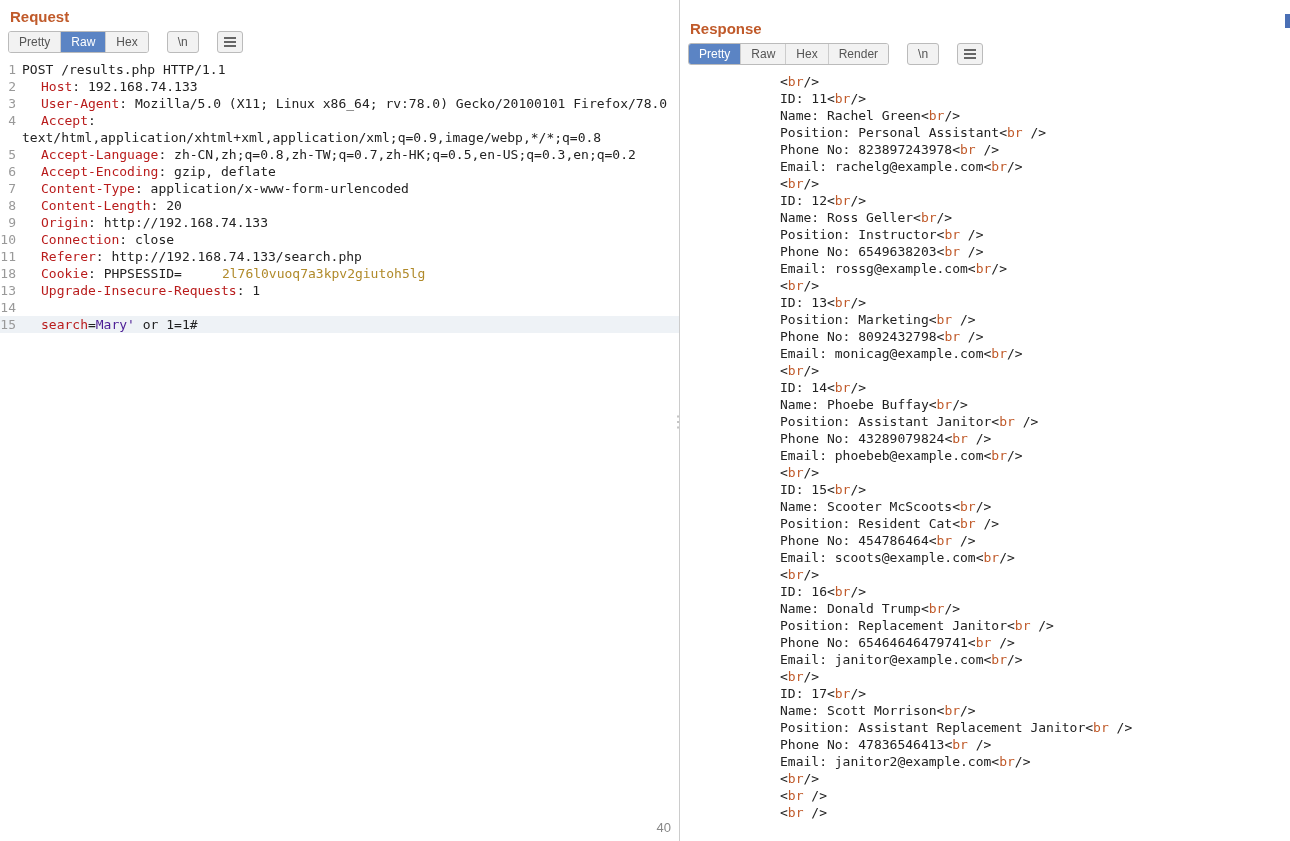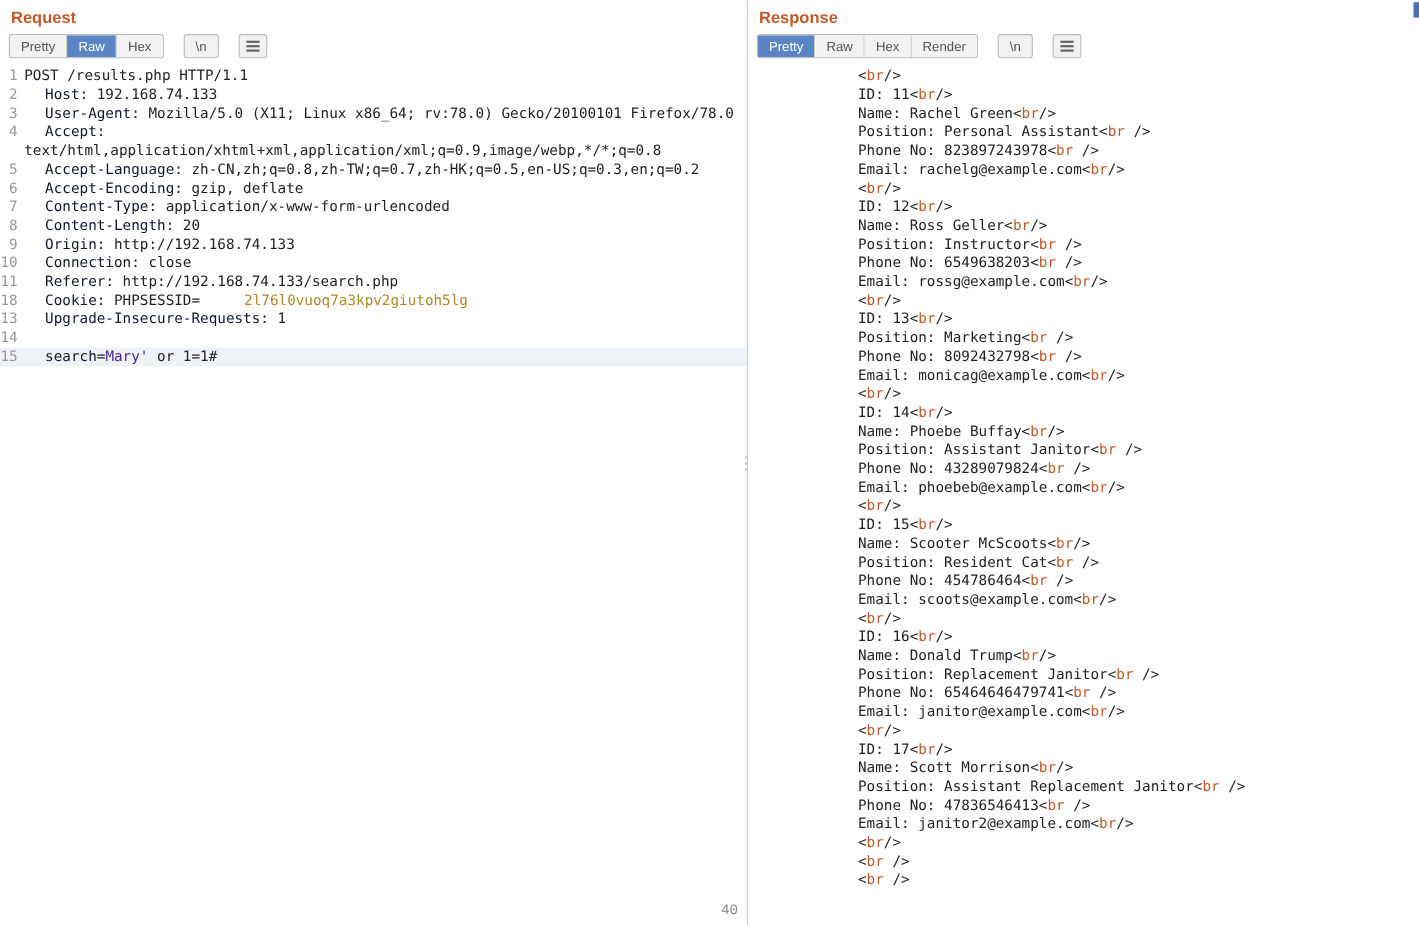--- a/index.html
+++ b/index.html
@@ -15,21 +15,21 @@
   .split {
     display: flex;
     width: 100%; height: 100%;
   }
   .pane {
     display: flex;
     flex-direction: column;
     position: relative;
   }
   .pane-left { width: 680px; border-right: 1px solid #ccc; }
-  .pane-right { flex: 1; }
+  .pane-right { flex: 1; margin-top: 12px; }
   .pane-title {
     font-size: 15px;
     font-weight: 600;
     padding: 8px 10px 6px 10px;
   }
   .pane-left .pane-title { color: #c05a2a; }
   .pane-right .pane-title { color: #c05a2a; }
   .toolbar {
     display: flex;
     align-items: center;
@@ -106,21 +106,21 @@
     color: #999;
     padding-right: 6px;
     flex-shrink: 0;
     user-select: none;
     font-size: 13px;
   }
   .lc {
     flex: 1;
     padding-right: 8px;
   }
-  .tok-header { color: #0f172a; padding-left: 19px; }
+  .tok-header { color: #b91c1c; padding-left: 19px; }
   .tok-punc { color: #222; }
   .tok-plain { color: #222; }
   .tok-cookie { color: #b08a2a; margin-left: 40px; }
   .tok-br { color: #c05a2a; }
   .tok-val { color: #4c1d95; }
   .line-highlight { background: #eef2f6; }
   .indent { padding-left: 100px; display:block; }
   .right-marker {
     position: absolute;
     top: 2px; right: 0;
@@ -134,21 +134,21 @@
     color: #bbb;
     font-size: 16px;
     cursor: col-resize;
     user-select: none;
   }
   .length-badge {
     position: absolute;
     right: 8px; bottom: 6px;
     color: #888;
     font-size: 13px;
-    font-family: Liberation Mono, monospace;
+    font-family: Liberation Sans, sans-serif;
   }
 </style>
 </head>
 <body>
 
 <div class="split">
 
   <div class="pane pane-left">
     <div class="pane-title">Request</div>
     <div class="toolbar">

